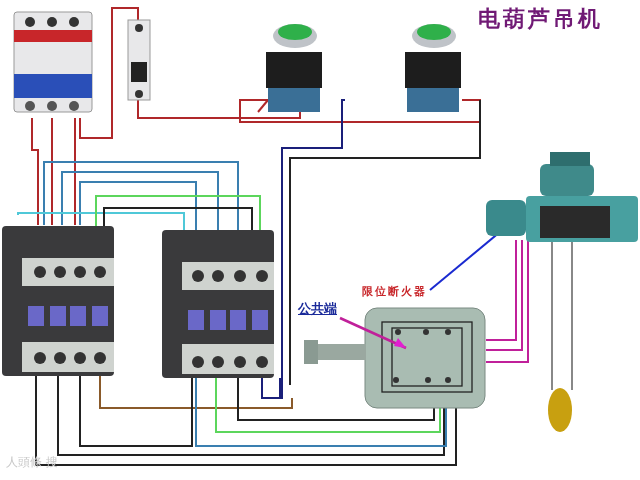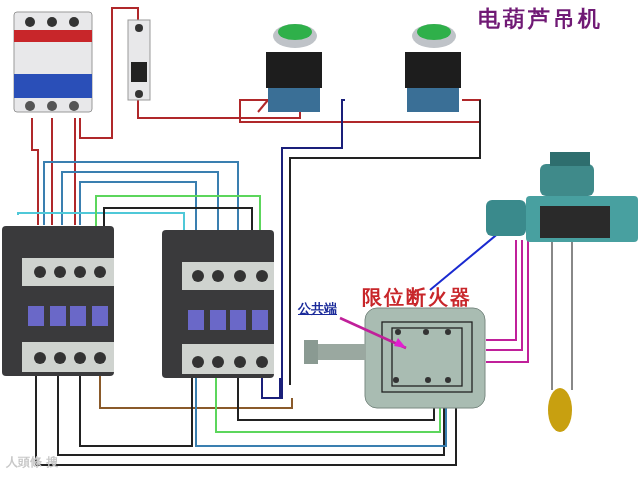--- a/index.html
+++ b/index.html
@@ -1,21 +1,21 @@
 <!DOCTYPE html>
 <html><head>
 <meta charset="utf-8">
 <style>
   html,body{margin:0;padding:0;background:#fff;}
   body{width:640px;height:480px;position:relative;overflow:hidden;font-family:"DejaVu Sans",sans-serif;}
   svg{position:absolute;left:0;top:0;}
   .title{position:absolute;left:478px;top:4px;font-size:22px;font-weight:bold;color:#701a75;letter-spacing:3px;font-family:"DejaVu Sans",sans-serif;}
-  .lbl-limit{position:absolute;left:362px;top:284px;font-size:20px;font-weight:bold;color:#c8262a;letter-spacing:2px;}
+  .lbl-limit{position:absolute;left:362px;top:284px;font-size:11px;font-weight:bold;color:#c8262a;letter-spacing:2px;}
   .lbl-common{position:absolute;left:298px;top:300px;font-size:13px;font-weight:bold;color:#1a2a9a;text-decoration:underline;}
-  .wm{position:absolute;left:6px;top:454px;font-size:12px;color:#c8c8c8;font-weight:bold;}
+  .wm{position:absolute;left:6px;top:454px;font-size:12px;color:#c8c8c8;font-weight:normal;}
 </style>
 </head>
 <body>
 
 <svg width="640" height="480" viewBox="0 0 640 480">
 
   <g fill="none" stroke-width="2">
 
     <path d="M32 118 V150 H38 V225" stroke="#b0282a"></path>
     <path d="M52 118 V225" stroke="#b0282a"></path>

